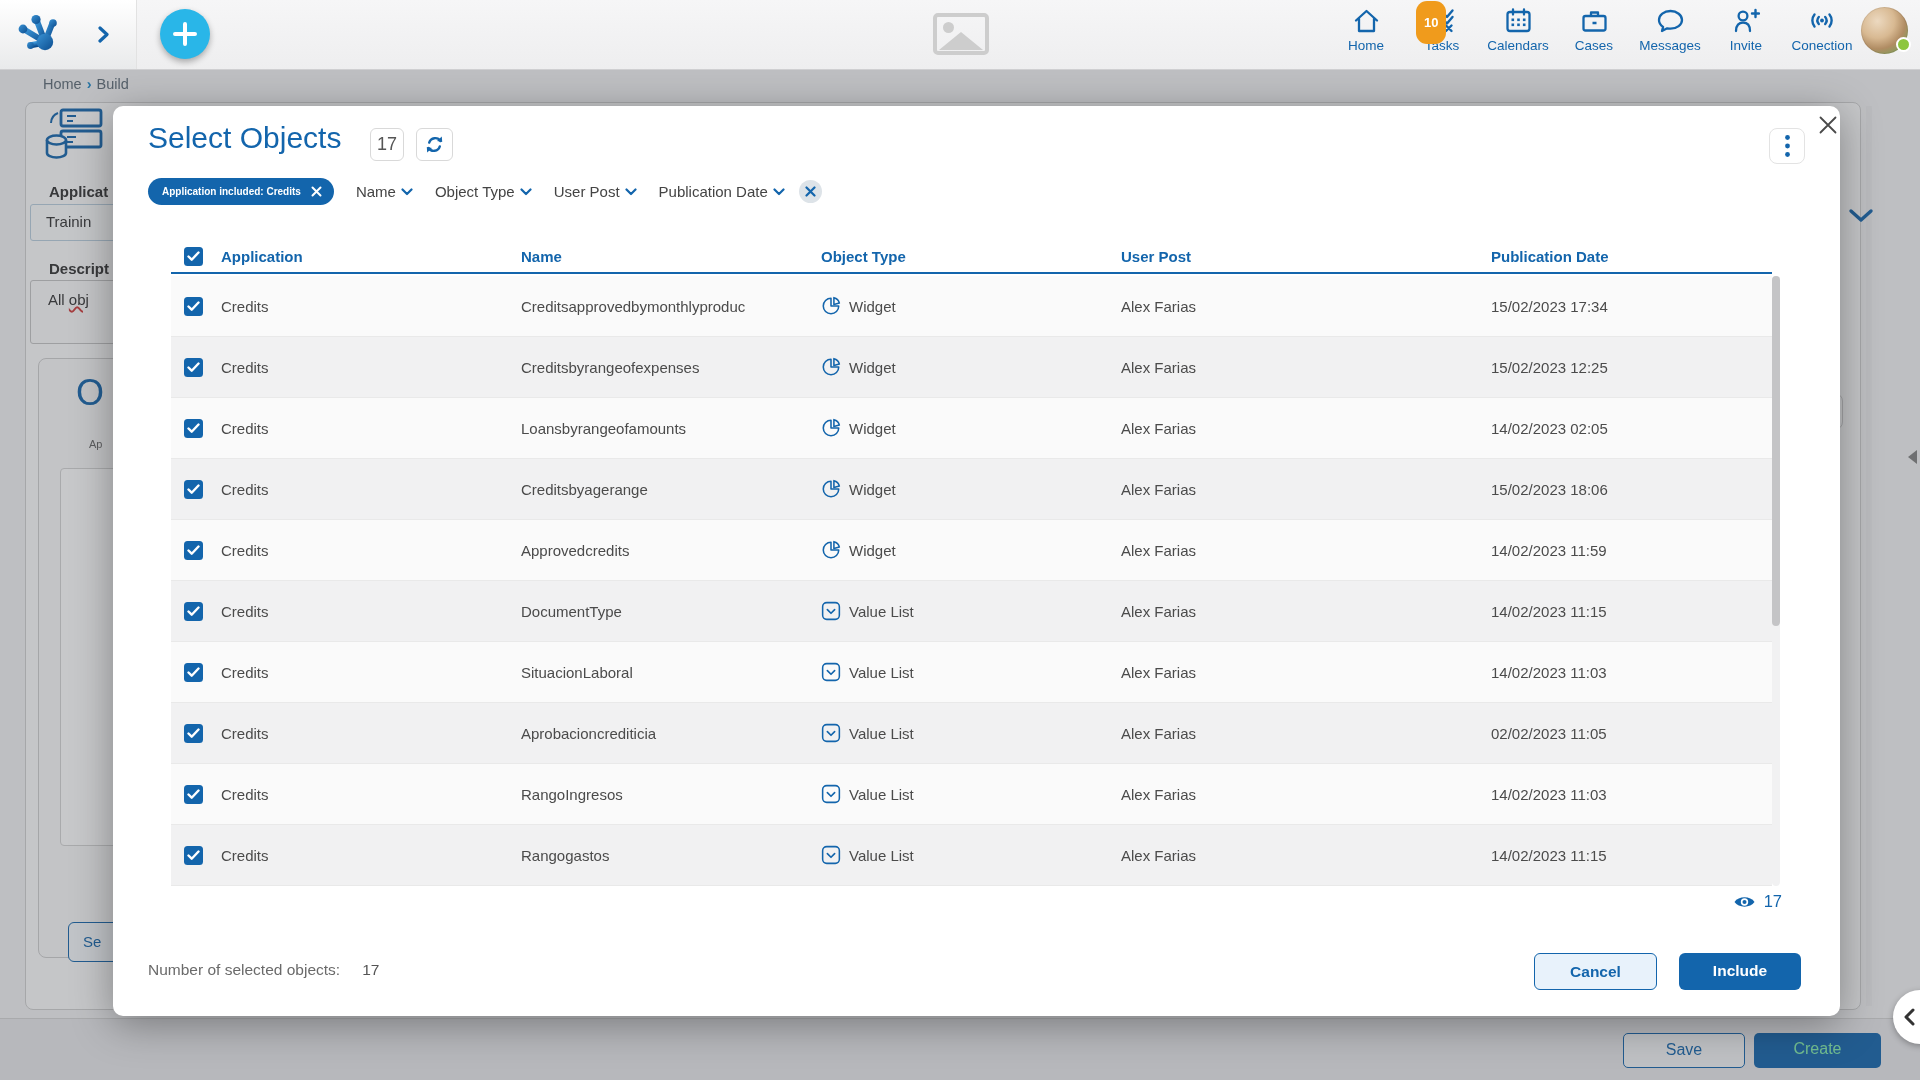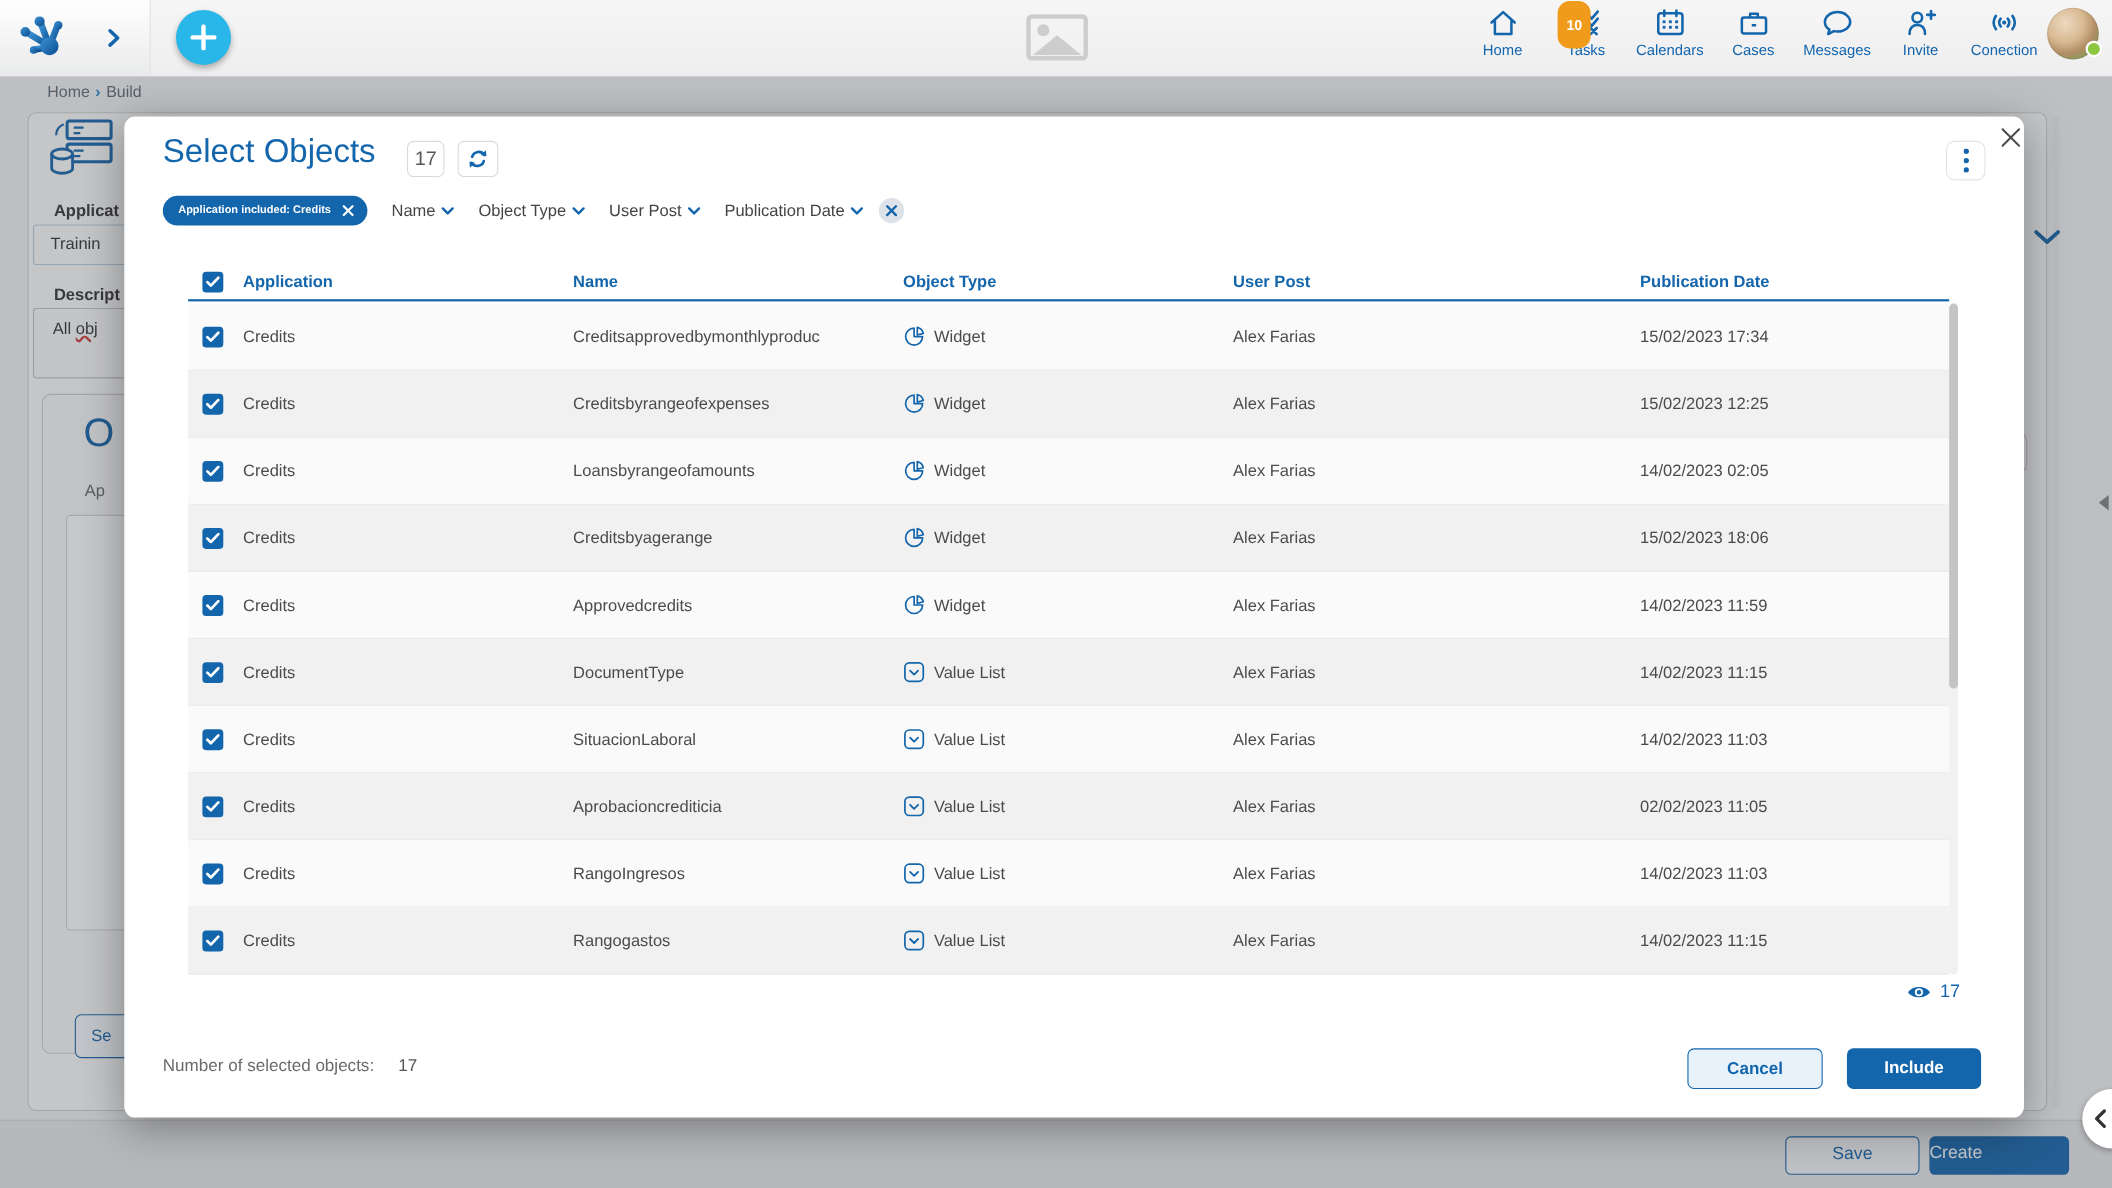--- a/index.html
+++ b/index.html
@@ -45,33 +45,33 @@
   .bg-label-app{position:absolute;left:49px;top:113px;font-size:15px;font-weight:600;color:#333;}
   .bg-input-app{position:absolute;left:30px;top:134px;width:150px;height:37px;border:1px solid #b9cfdf;
           background:#fbfcfd;border-radius:3px;font-size:15px;color:#333;padding:8px 0 0 15px;}
   .bg-label-desc{position:absolute;left:49px;top:190px;font-size:15px;font-weight:600;color:#333;}
   .bg-textarea{position:absolute;left:30px;top:210px;width:150px;height:64px;border:1px solid #c4c4c4;
           background:#fbfbfb;border-radius:3px;font-size:15px;color:#333;padding:10px 0 0 17px;}
   .squiggle{text-decoration:underline;text-decoration-style:wavy;text-decoration-color:#d03c3c;text-decoration-thickness:1.5px;}
   .bg-section-card{position:absolute;left:38px;top:288px;width:160px;height:600px;background:#fafafa;
           border:1px solid #cfcfcf;border-radius:8px;}
   .bg-section-title{position:absolute;left:76px;top:302px;font-size:36px;color:#1365ac;}
-  .bg-section-sub{position:absolute;left:77px;top:368px;font-size:15px;color:#666;}
+  .bg-section-sub{position:absolute;left:89px;top:368px;font-size:11px;color:#666;}
   .bg-inner-box{position:absolute;left:60px;top:398px;width:130px;height:378px;background:#fff;
           border:1px solid #d4d4d4;border-radius:4px;}
   .bg-se-btn{position:absolute;left:68px;top:852px;width:80px;height:40px;border:1.5px solid #1365ac;
           border-radius:6px;color:#1365ac;font-size:15px;background:#f6fafd;padding:10px 0 0 14px;cursor:pointer;}
   .bg-chevron-down{position:absolute;left:1848px;top:138px;}
   .bg-kebab{position:absolute;left:1806px;top:323px;width:37px;height:37px;border:1px solid #d0d0d0;
           border-radius:8px;background:#fff;display:flex;align-items:center;justify-content:center;cursor:pointer;}
   .bg-bottombar{position:absolute;left:0;top:948px;width:1920px;height:62px;background:#e9e9eb;border-top:1px solid #d5d5d5;}
   .bg-save{position:absolute;left:1623px;top:14px;width:122px;height:35px;border:1px solid #1365ac;border-radius:5px;
           color:#1365ac;background:#f4f5f6;font-size:16px;text-align:center;padding-top:7px;cursor:pointer;}
   .bg-create{position:absolute;left:1754px;top:14px;width:127px;height:35px;border-radius:5px;background:#1365ac;
-          color:#ffffff;font-size:16px;padding-top:7px;cursor:pointer;}
+          color:#86efac;font-size:16px;text-align:center;padding-top:7px;cursor:pointer;}
 
   
   .overlay{position:absolute;left:0;top:70px;width:1920px;height:1010px;background:rgba(70,74,80,0.30);z-index:10;}
 
   
   .modal{position:absolute;left:97px;top:106px;width:1727px;height:910px;background:#fff;border-radius:10px;
           box-shadow:0 8px 40px rgba(0,0,0,.35);z-index:20;margin-left:16px;}
   .modal-close{position:absolute;left:1700px;top:4px;width:30px;height:30px;display:flex;align-items:center;
           justify-content:center;cursor:pointer;}
   .modal-kebab{position:absolute;left:1656px;top:22px;width:36px;height:36px;border:1px solid #e3e3e3;border-radius:8px;

